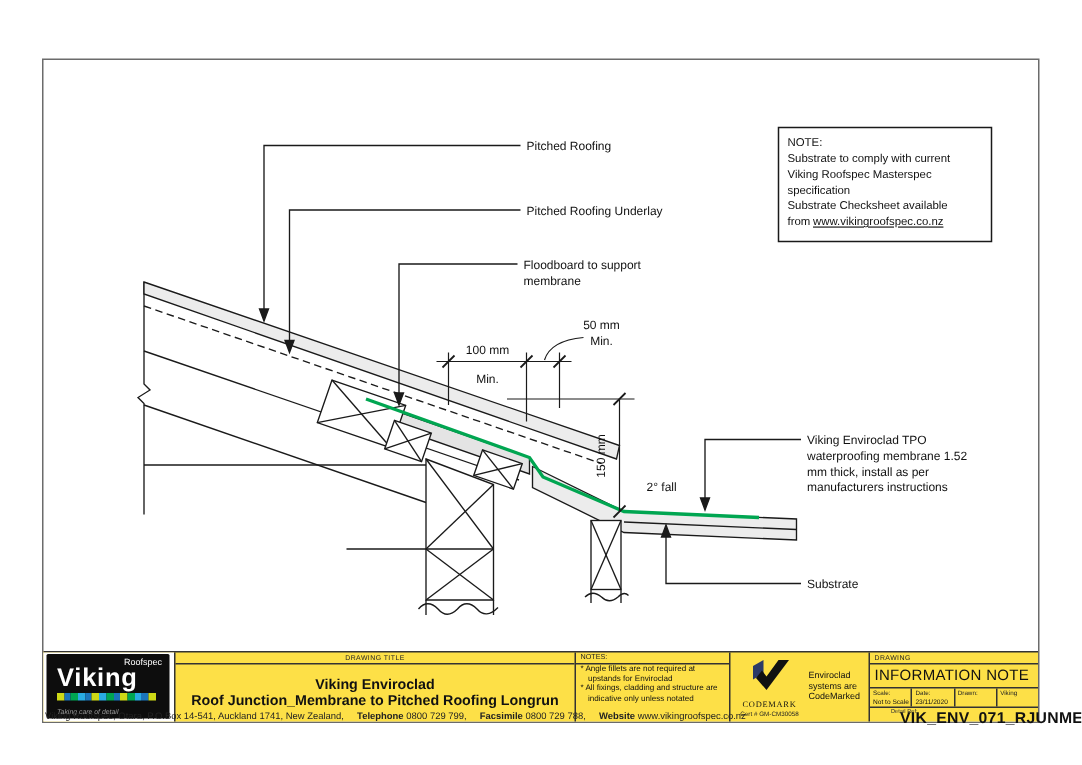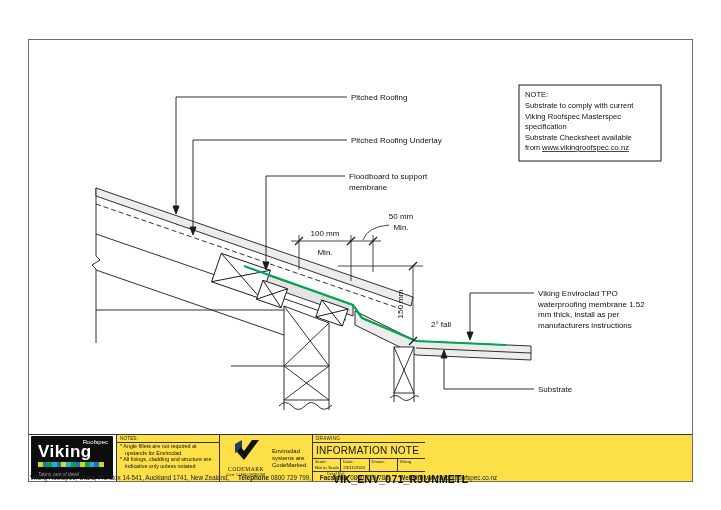--- a/index.html
+++ b/index.html
@@ -226,20 +226,27 @@
               <span class="sq2"></span>
               <span class="sq3"></span>
               <span class="sq4"></span>
             <span class="sq1"></span>
               <span class="sq2"></span>
           </div>
           <div class="logo-tagline">Taking care of detail</div>
         </div>
       </div>
 
+      <div class="tb-sec tb-title">
+        <div class="tb-sechead">DRAWING TITLE</div>
+        <div class="tb-titlemain">
+          <div class="tb-product">Viking Enviroclad</div>
+          <div class="tb-drawtitle">Roof Junction_Membrane to Pitched Roofing Longrun</div>
+        </div>
+      </div>
 
       <div class="tb-sec tb-notes">
         <div class="tb-notehead">NOTES:</div>
         <div class="nt">* Angle fillets are not required at</div>
         <div class="nt cont">upstands for Enviroclad</div>
         <div class="nt">* All fixings, cladding and structure are</div>
         <div class="nt cont">indicative only unless notated</div>
       </div>
 
       <div class="tb-sec tb-codemark">

